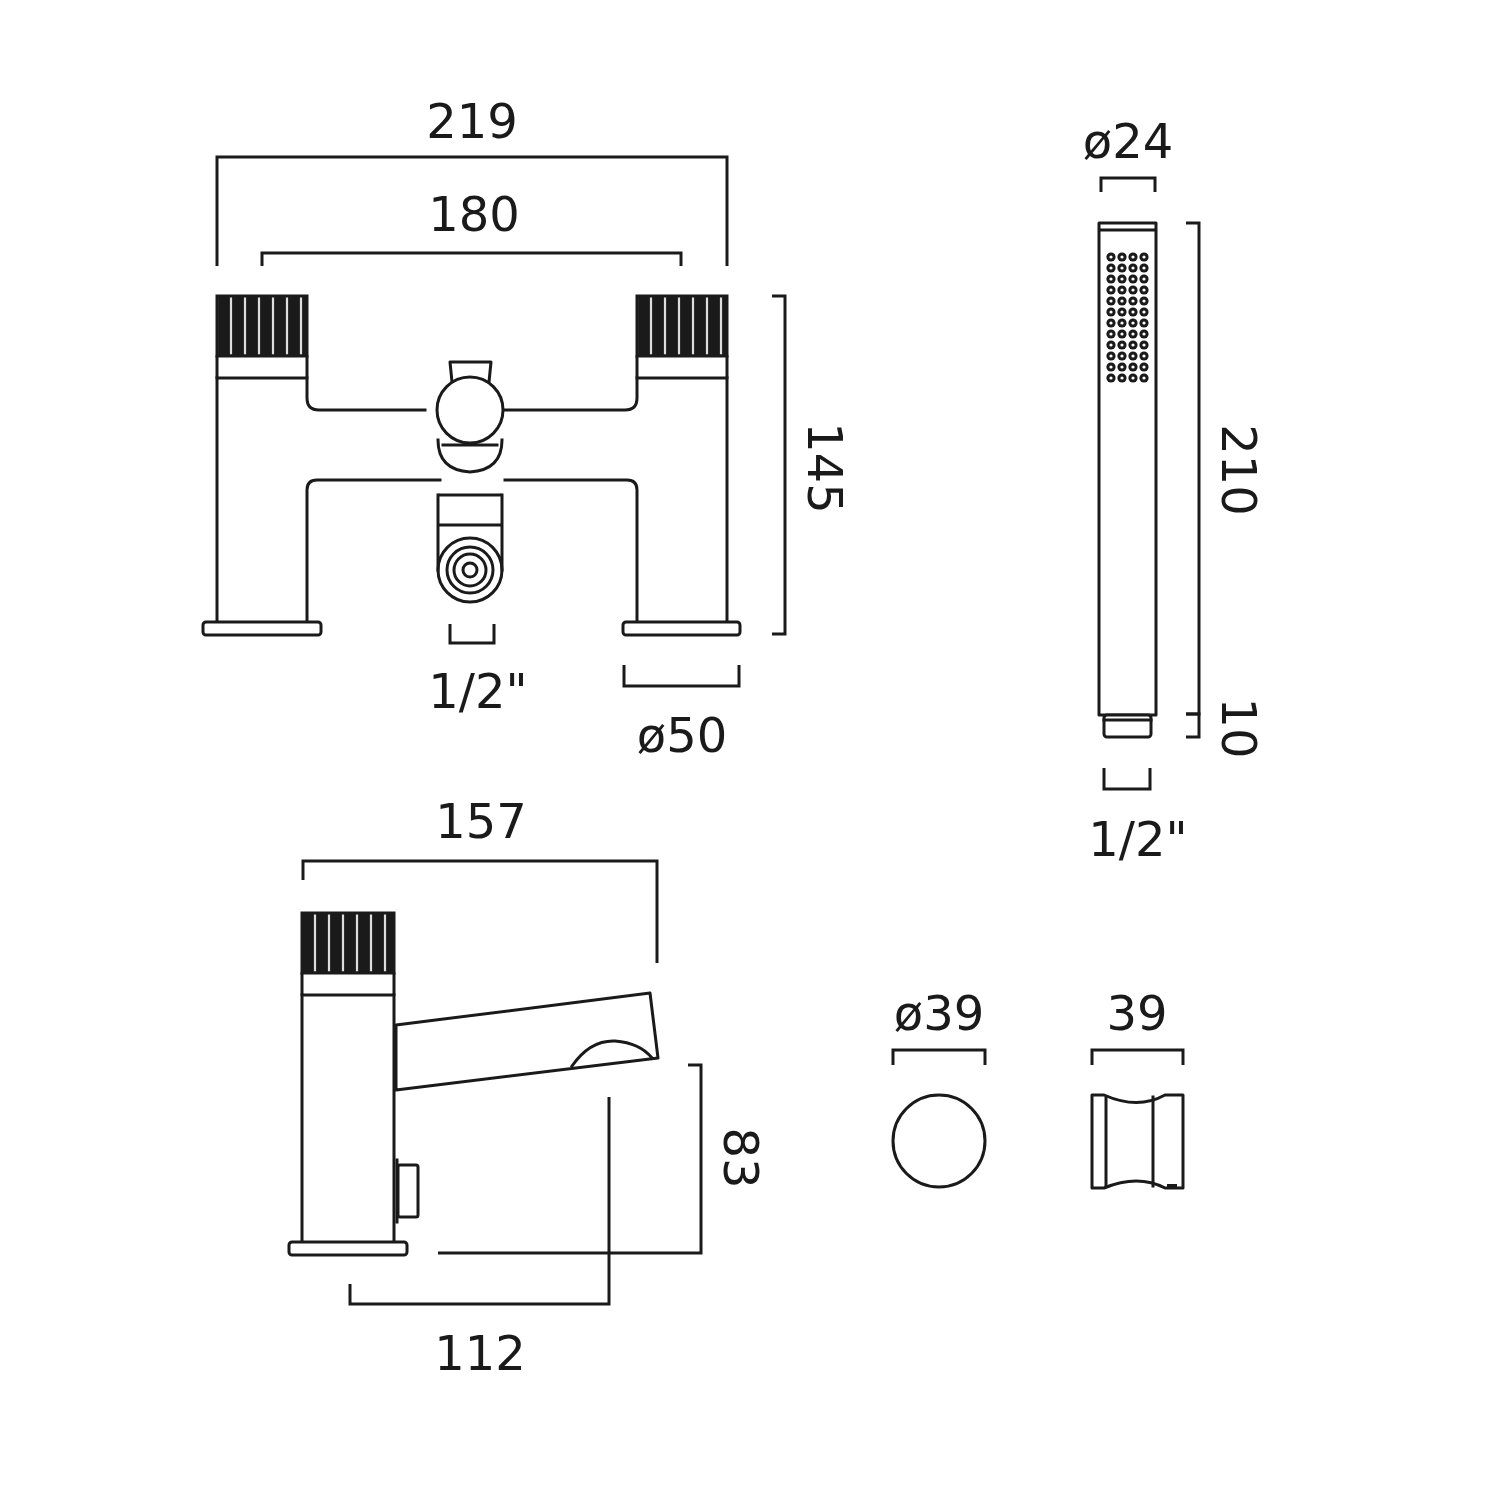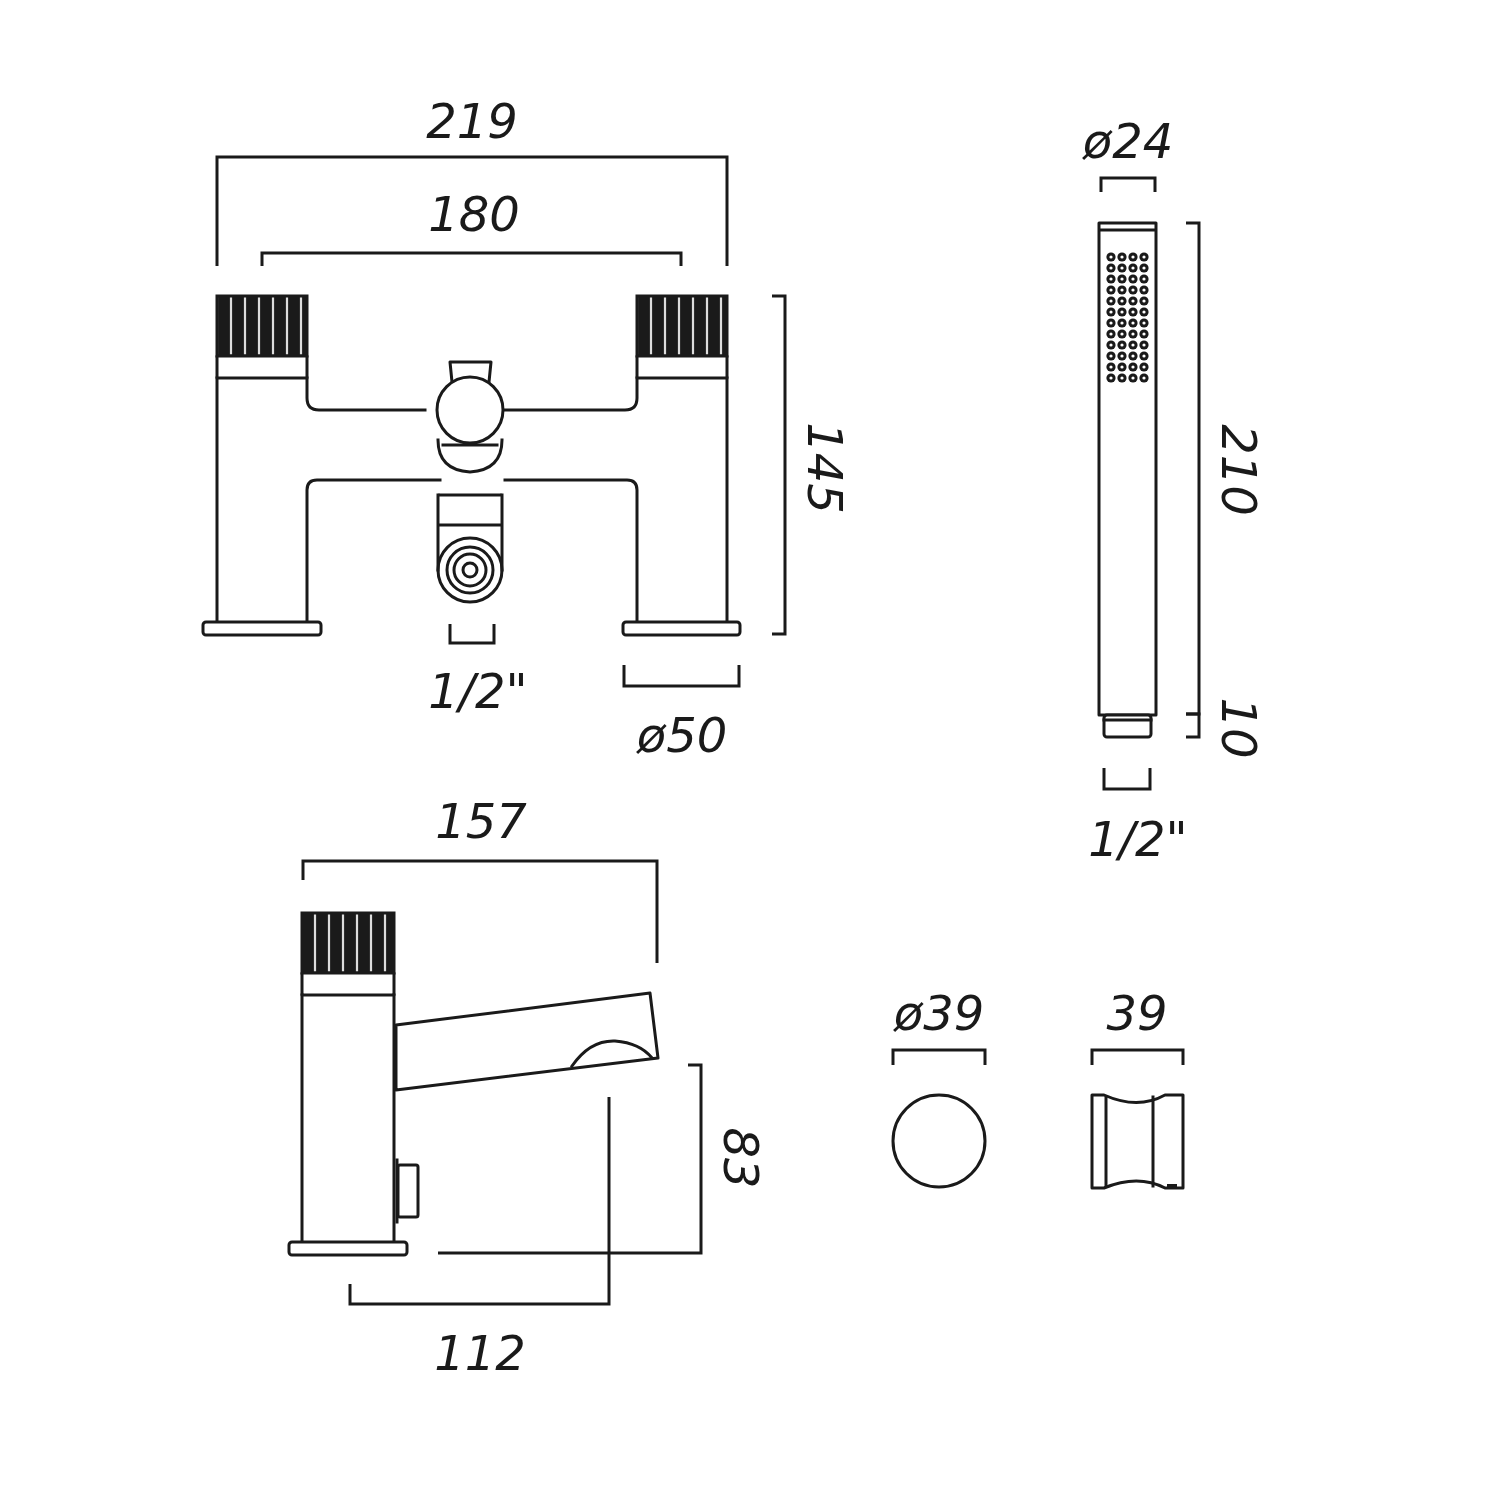--- a/index.html
+++ b/index.html
@@ -1,17 +1,17 @@
 <!DOCTYPE html>
 <html><head>
 <meta charset="utf-8">
 <style>
   html, body { margin: 0; padding: 0; background: #ffffff; }
   body { width: 1500px; height: 1500px; overflow: hidden; }
-  #canvas { position: absolute; left: 0; top: 0; width: 1500px; height: 1500px; font-style: italic; }
+  #canvas { position: absolute; left: 0; top: 0; width: 1500px; height: 1500px; }
   svg { display: block; }
   .ln { fill: none; stroke: #1a1a1a; stroke-width: 3; stroke-linejoin: round; stroke-linecap: square; }
   .dim { fill: none; stroke: #1a1a1a; stroke-width: 3; stroke-linecap: butt; }
   .fillw { fill: #ffffff; stroke: #1a1a1a; stroke-width: 3; stroke-linejoin: round; }
   .lbl { font-family: "DejaVu Sans", sans-serif; font-size: 48px; fill: #1a1a1a; font-weight: 400; }
 </style>
 </head>
 <body>
 
 <div id="canvas">

